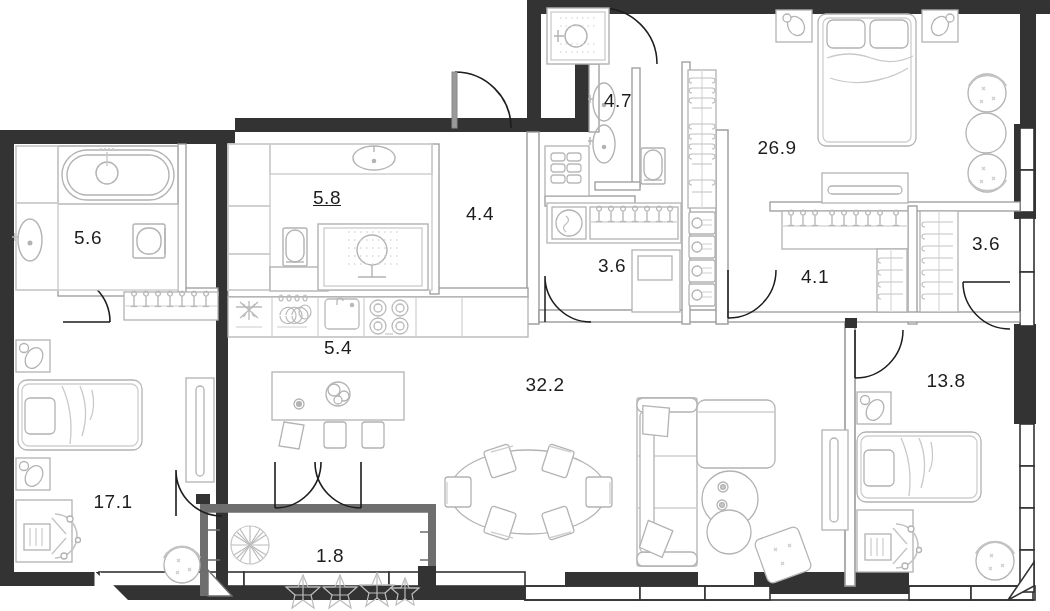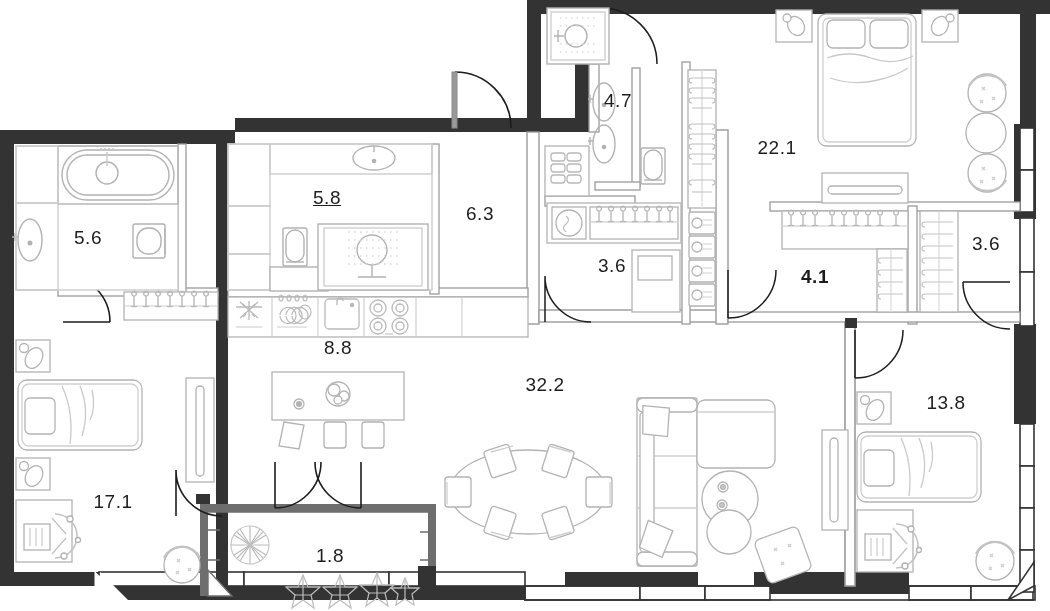--- a/index.html
+++ b/index.html
@@ -550,25 +550,25 @@
       <path d="M0 -14 L4 -4 L14 -4 L7 2 L9 13 L0 7 L-9 13 L-7 2 L-14 -4 L-4 -4 Z"></path>
       <path d="M0 -14 L0 7 M-14 -4 L14 -4"></path>
     </g>
   </g>
 
   <path d="M100 586 L100 572 L128 600 L100 600 Z" fill="#fff" stroke="none"></path>
 </svg>
 
 <div class="area-label" style="left:88px;  top:238px;">5.6</div>
 <div class="area-label" style="left:327px; top:198px;text-decoration:underline;">5.8</div>
-<div class="area-label" style="left:338px; top:348px;">8.8</div>
-<div class="area-label" style="left:480px; top:214px;">6.3</div>
+<div class="area-label" style="left:338px; top:348px;">5.4</div>
+<div class="area-label" style="left:480px; top:214px;">4.4</div>
 <div class="area-label" style="left:618px; top:101px;">4.7</div>
 <div class="area-label" style="left:612px; top:266px;">3.6</div>
-<div class="area-label" style="left:777px; top:148px;">22.1</div>
-<div class="area-label" style="left:815px; top:277px;font-weight:bold;">4.1</div>
+<div class="area-label" style="left:777px; top:148px;">26.9</div>
+<div class="area-label" style="left:815px; top:277px;">4.1</div>
 <div class="area-label" style="left:986px; top:244px;">3.6</div>
 <div class="area-label" style="left:113px; top:502px;">17.1</div>
 <div class="area-label" style="left:545px; top:385px;">32.2</div>
-<div class="area-label" style="left:946px; top:381px;margin-top:22px;">13.8</div>
+<div class="area-label" style="left:946px; top:381px;">13.8</div>
 <div class="area-label" style="left:330px; top:556px;">1.8</div>
 
 </div>
 
 </body></html>

